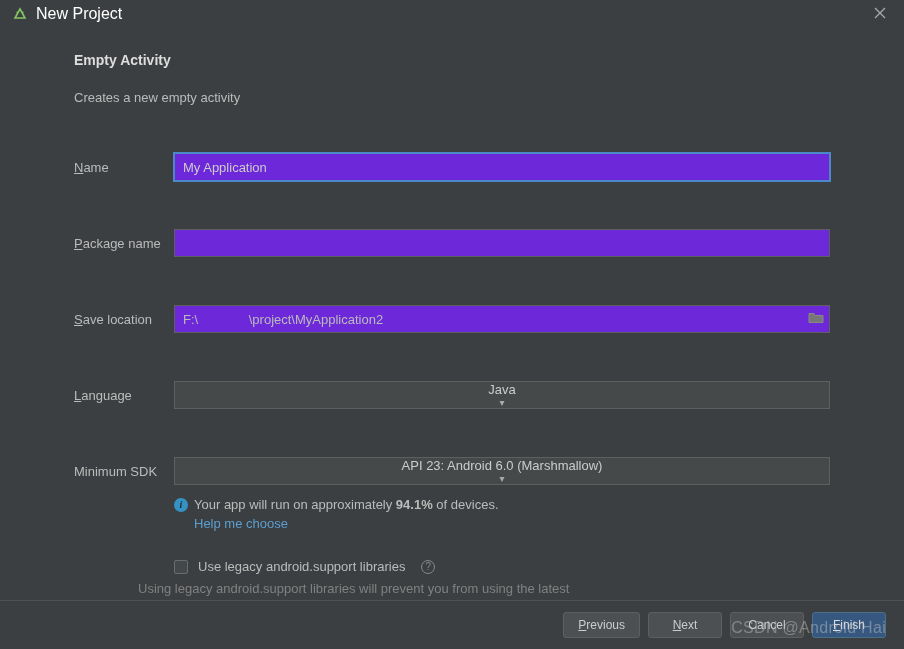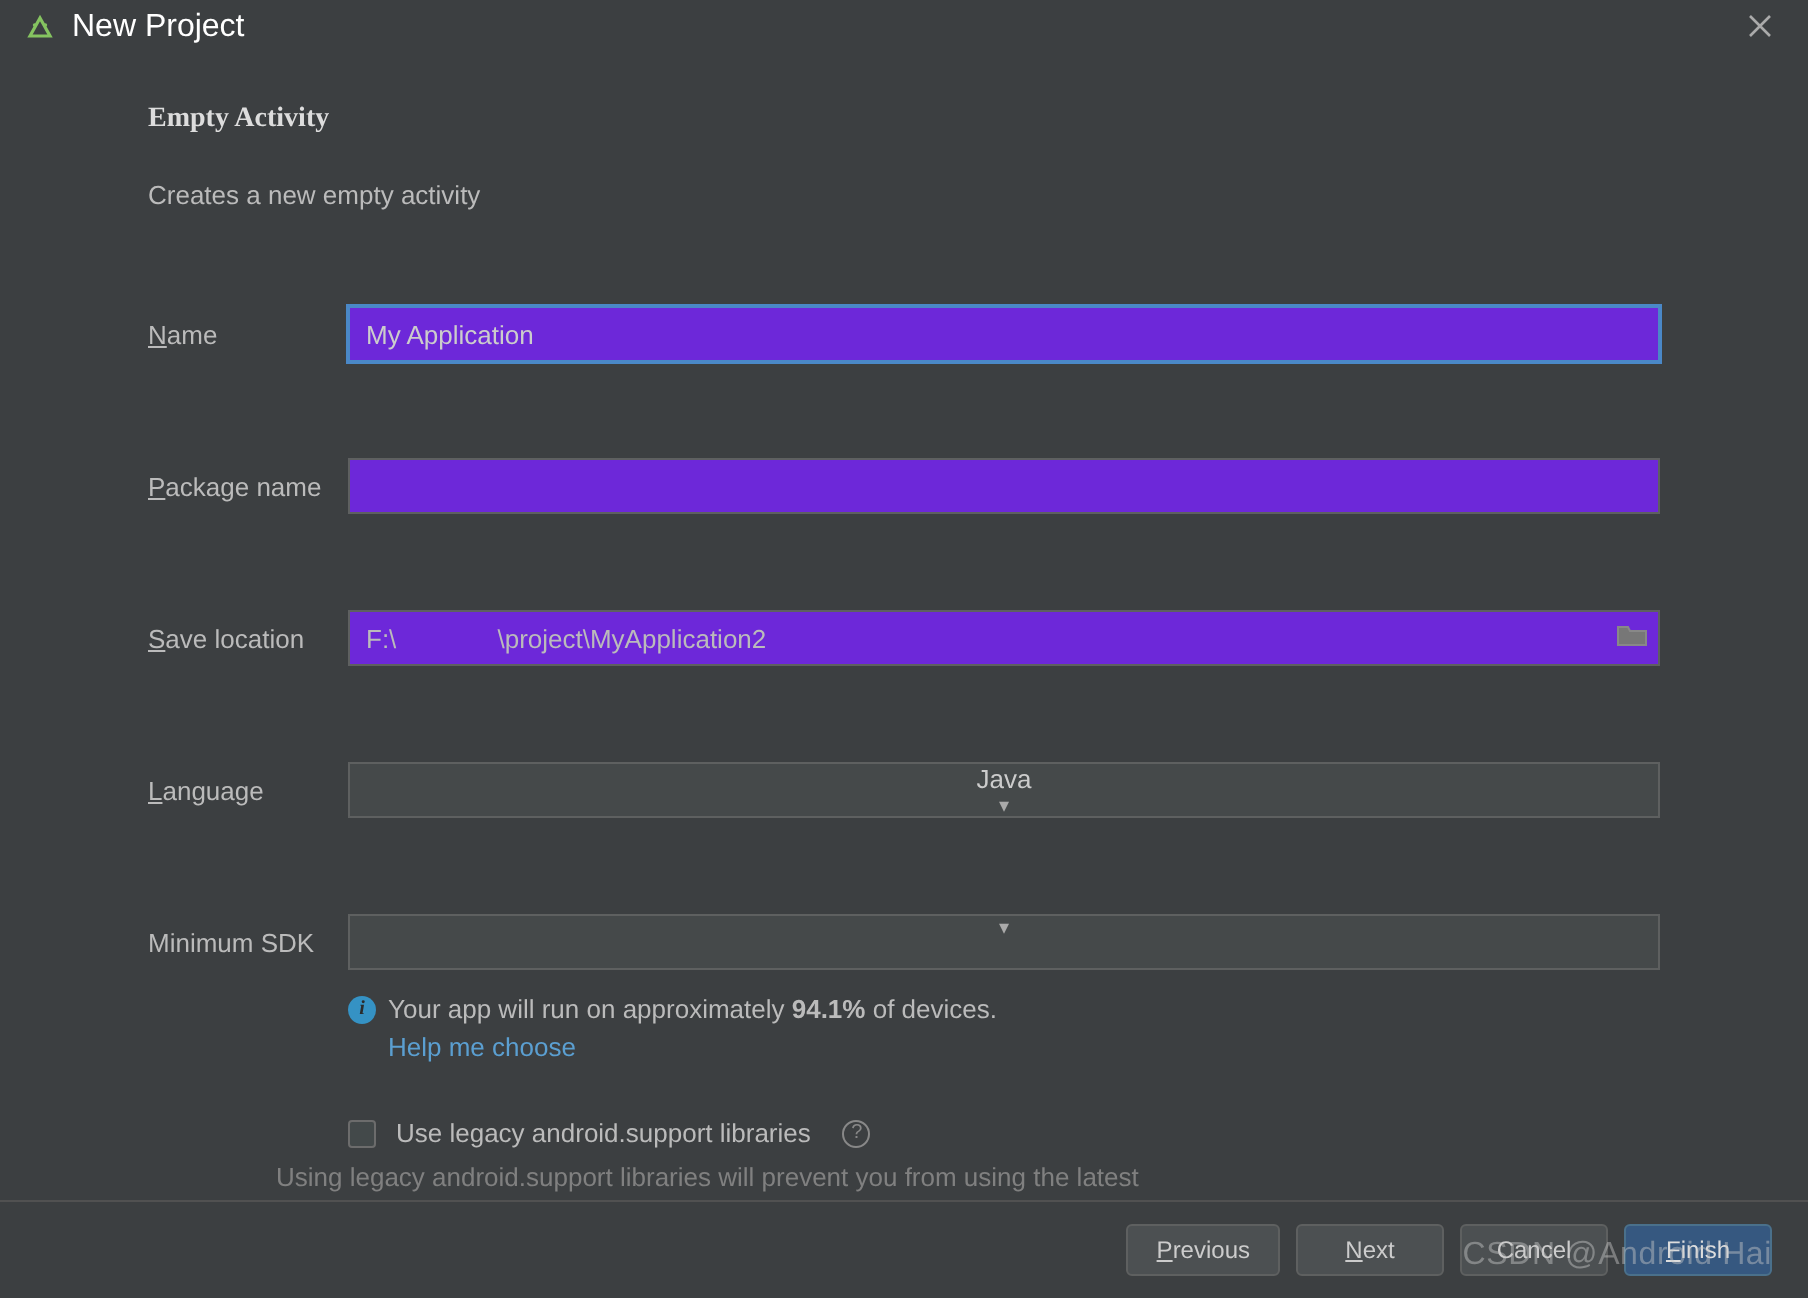--- a/index.html
+++ b/index.html
@@ -20,21 +20,21 @@
       padding: 0 12px;
       background: #3c3f41;
     }
     .titlebar .app-icon svg { display: block; }
     .titlebar .title { margin-left: 8px; color: #ffffff; font-size: 16px; }
     .titlebar .spacer { flex: 1; }
     .titlebar .close { color: #aaaaaa; cursor: pointer; width: 24px; text-align: center; }
     .content {
       padding: 24px 74px 0 74px;
     }
-    .heading { color: #dddddd; font-size: 14px; font-weight: 600; font-family: Liberation Serif, serif; }
+    .heading { color: #dddddd; font-size: 14px; font-weight: 600; }
     .subheading { margin-top: 22px; color: #bbbbbb; font-size: 13px; }
     .form { margin-top: 26px; }
     .row { display: flex; align-items: center; margin-bottom: 20px; margin-top: 48px; }
     .label { width: 100px; color: #bbbbbb; font-size: 13px; }
     .label .mnemonic { text-decoration: underline; }
     .field { flex: 1; position: relative; }
     .input {
       width: 100%;
       height: 28px;
       background: #6d28d9;
@@ -201,20 +201,21 @@
           <span>Java</span>
           <span class="arrow">▾</span>
         </div>
       </div>
     </div>
 
     <div class="row">
       <div class="label">Minimum SDK</div>
       <div class="field">
         <div class="select">
+          <span>API 23: Android 6.0 (Marshmallow)</span>
           <span class="arrow">▾</span>
         </div>
       </div>
     </div>
 
     <div class="aux-block">
       <div class="info-line">
         <span class="info-icon">i</span>
         <span><span>Your app will run on approximately </span><b>94.1%</b><span> of devices.</span></span>
       </div>

